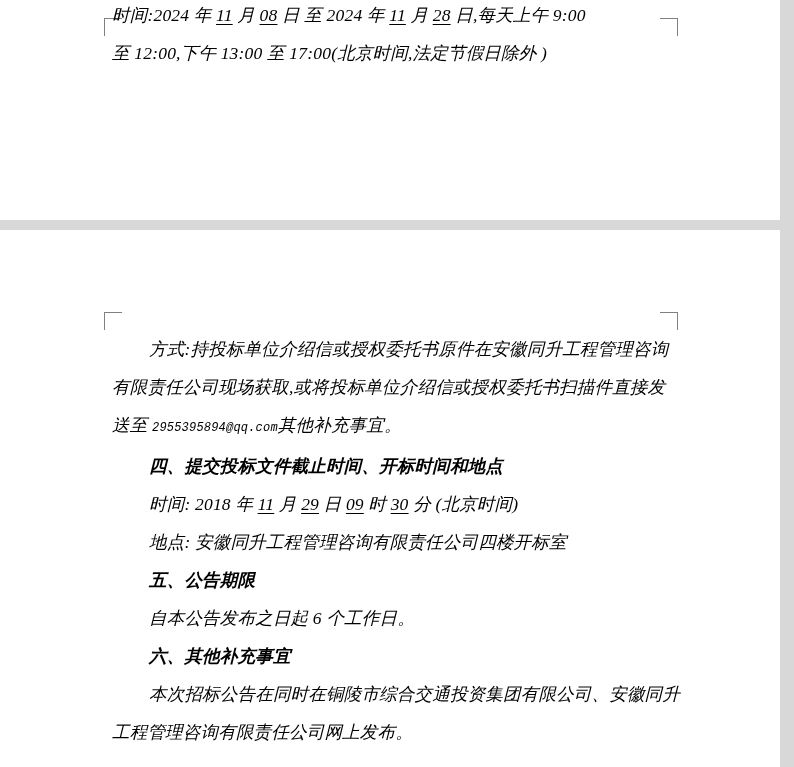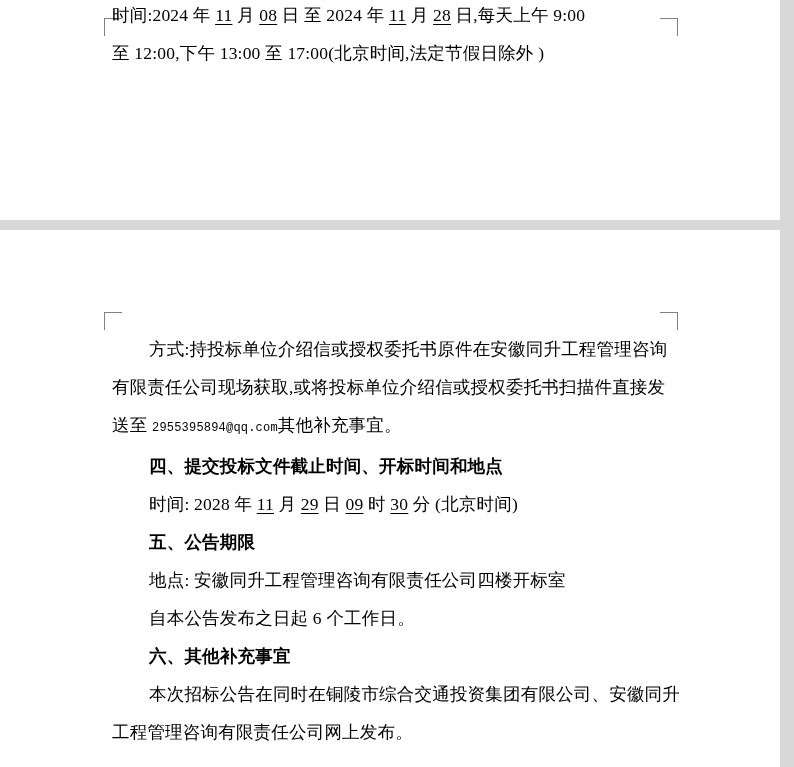--- a/index.html
+++ b/index.html
@@ -10,20 +10,21 @@
   body {
     width: 794px;
     height: 767px;
     overflow: hidden;
     font-family: "Liberation Serif", "DejaVu Serif", serif;
   }
   .viewport {
     position: relative;
     width: 636px;
     height: 767px;
+    font-style: italic;
   }
 
   
   .page {
     position: absolute;
     left: 0;
     width: 780px;
     background: #ffffff;
     box-sizing: border-box;
   }
@@ -113,21 +114,21 @@
   </div>
 
   <div class="body-text" id="top-text" style="top:-4px;">
     <p class="para"><span>时间:2024 年 </span><span class="u">11</span><span> 月 </span><span class="u">08</span><span> 日 至 2024 年 </span><span class="u">11</span><span> 月 </span><span class="u">28</span><span> 日,每天上午 9:00</span></p>
     <p class="para"><span>至 12:00,下午 13:00 至 17:00(北京时间,法定节假日除外 )</span></p>
   </div>
 
   <div class="body-text" id="bottom-text" style="top:330px;">
       <p class="para indent"><span>方式:持投标单位介绍信或授权委托书原件在安徽同升工程管理咨询有限责任公司现场获取,或将投标单位介绍信或授权委托书扫描件直接发送至 </span><span class="mono">2955395894@qq.com</span><span>其他补充事宜。</span></p>
       <p class="para bold"><span>四、提交投标文件截止时间、开标时间和地点</span></p>
-      <p class="para indent"><span>时间: 2028 年 </span><span class="u">11</span><span> 月 </span><span class="u">29</span><span> 日 </span><span class="u">09</span><span> 时 </span><span class="u">30</span><span> 分 (北京时间)</span></p>
+      <p class="para indent"><span>时间: 2018 年 </span><span class="u">11</span><span> 月 </span><span class="u">29</span><span> 日 </span><span class="u">09</span><span> 时 </span><span class="u">30</span><span> 分 (北京时间)</span></p>
+      <p class="para indent"><span>地点: 安徽同升工程管理咨询有限责任公司四楼开标室</span></p>
       <p class="para bold"><span>五、公告期限</span></p>
-      <p class="para indent"><span>地点: 安徽同升工程管理咨询有限责任公司四楼开标室</span></p>
       <p class="para indent"><span>自本公告发布之日起 6 个工作日。</span></p>
       <p class="para bold"><span>六、其他补充事宜</span></p>
       <p class="para indent"><span>本次招标公告在同时在铜陵市综合交通投资集团有限公司、安徽同升工程管理咨询有限责任公司网上发布。</span></p>
     </div>
 
 </div>
 
 </body></html>

